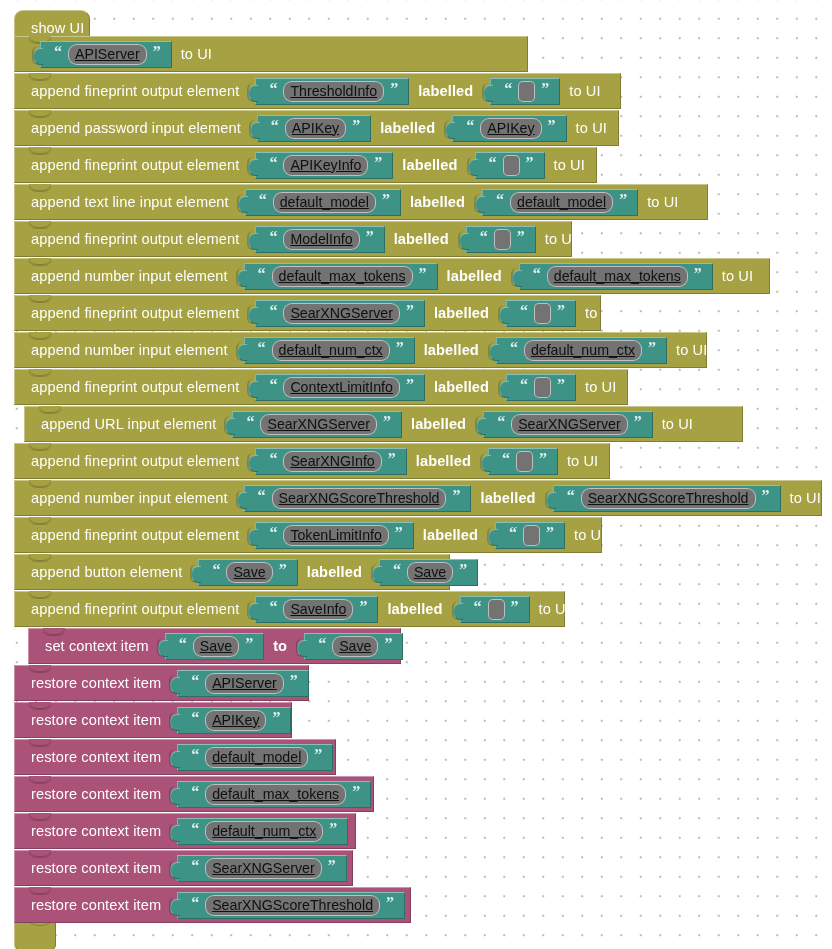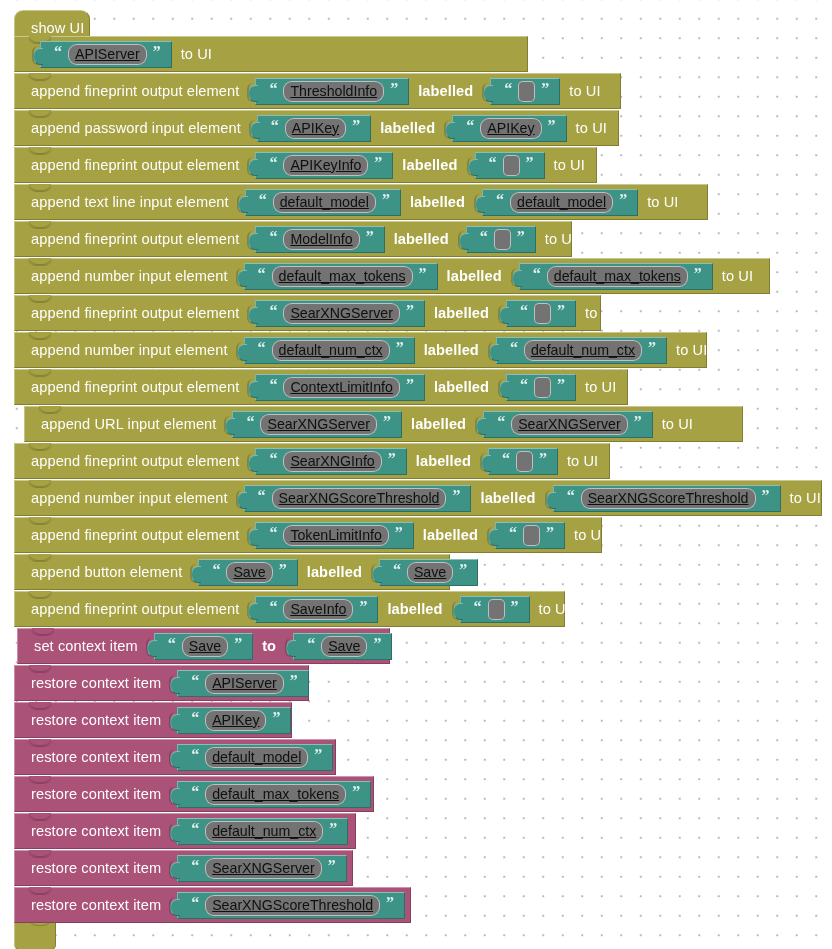--- a/index.html
+++ b/index.html
@@ -379,21 +379,21 @@
         <span class="q close">”</span>
       </span>
       <span class="lbl mid">labelled</span>
       <span class="val">
         <span class="q open">“</span>
         <span class="field empty"></span>
         <span class="q close">”</span>
       </span>
       <span class="lbl tail">to UI</span>
     </div>
-    <div class="blk magenta" style="left: 17px; top: 628px; width: 373px; z-index: 10;">
+    <div class="blk magenta" style="left: 28px; top: 628px; width: 373px; z-index: 10;">
       <div class="notch-top"></div>
       <span class="lbl">set context item</span>
       <span class="val">
         <span class="q open">“</span>
         <span class="field">Save</span>
         <span class="q close">”</span>
       </span>
       <span class="lbl mid">to</span>
       <span class="val">
         <span class="q open">“</span>

